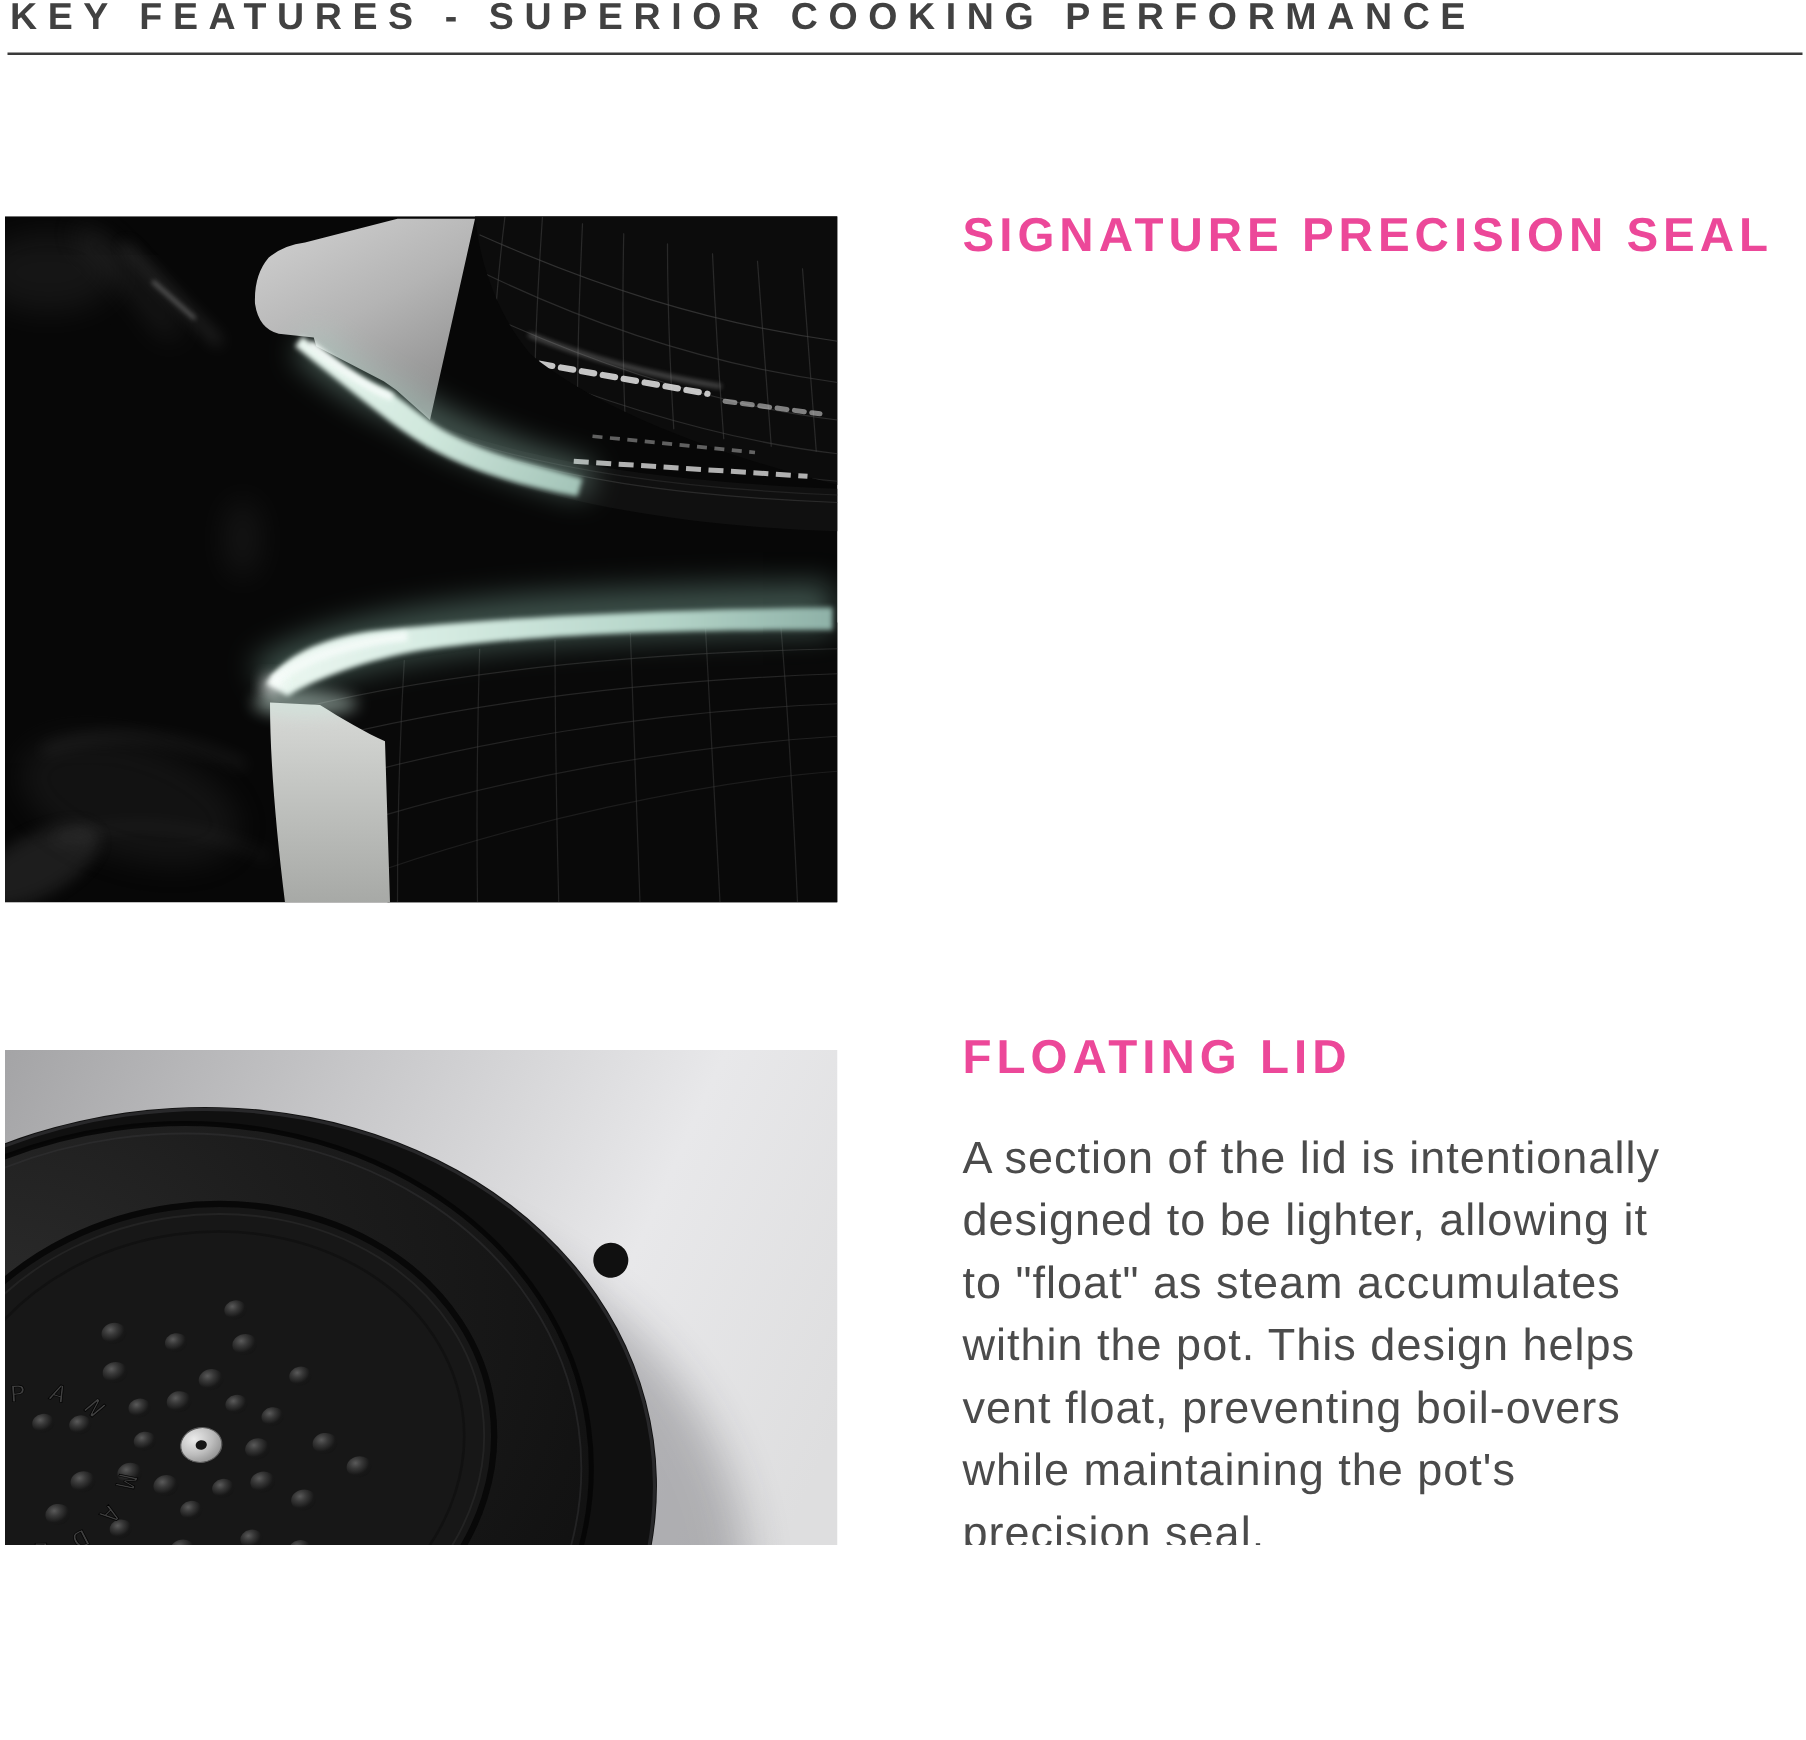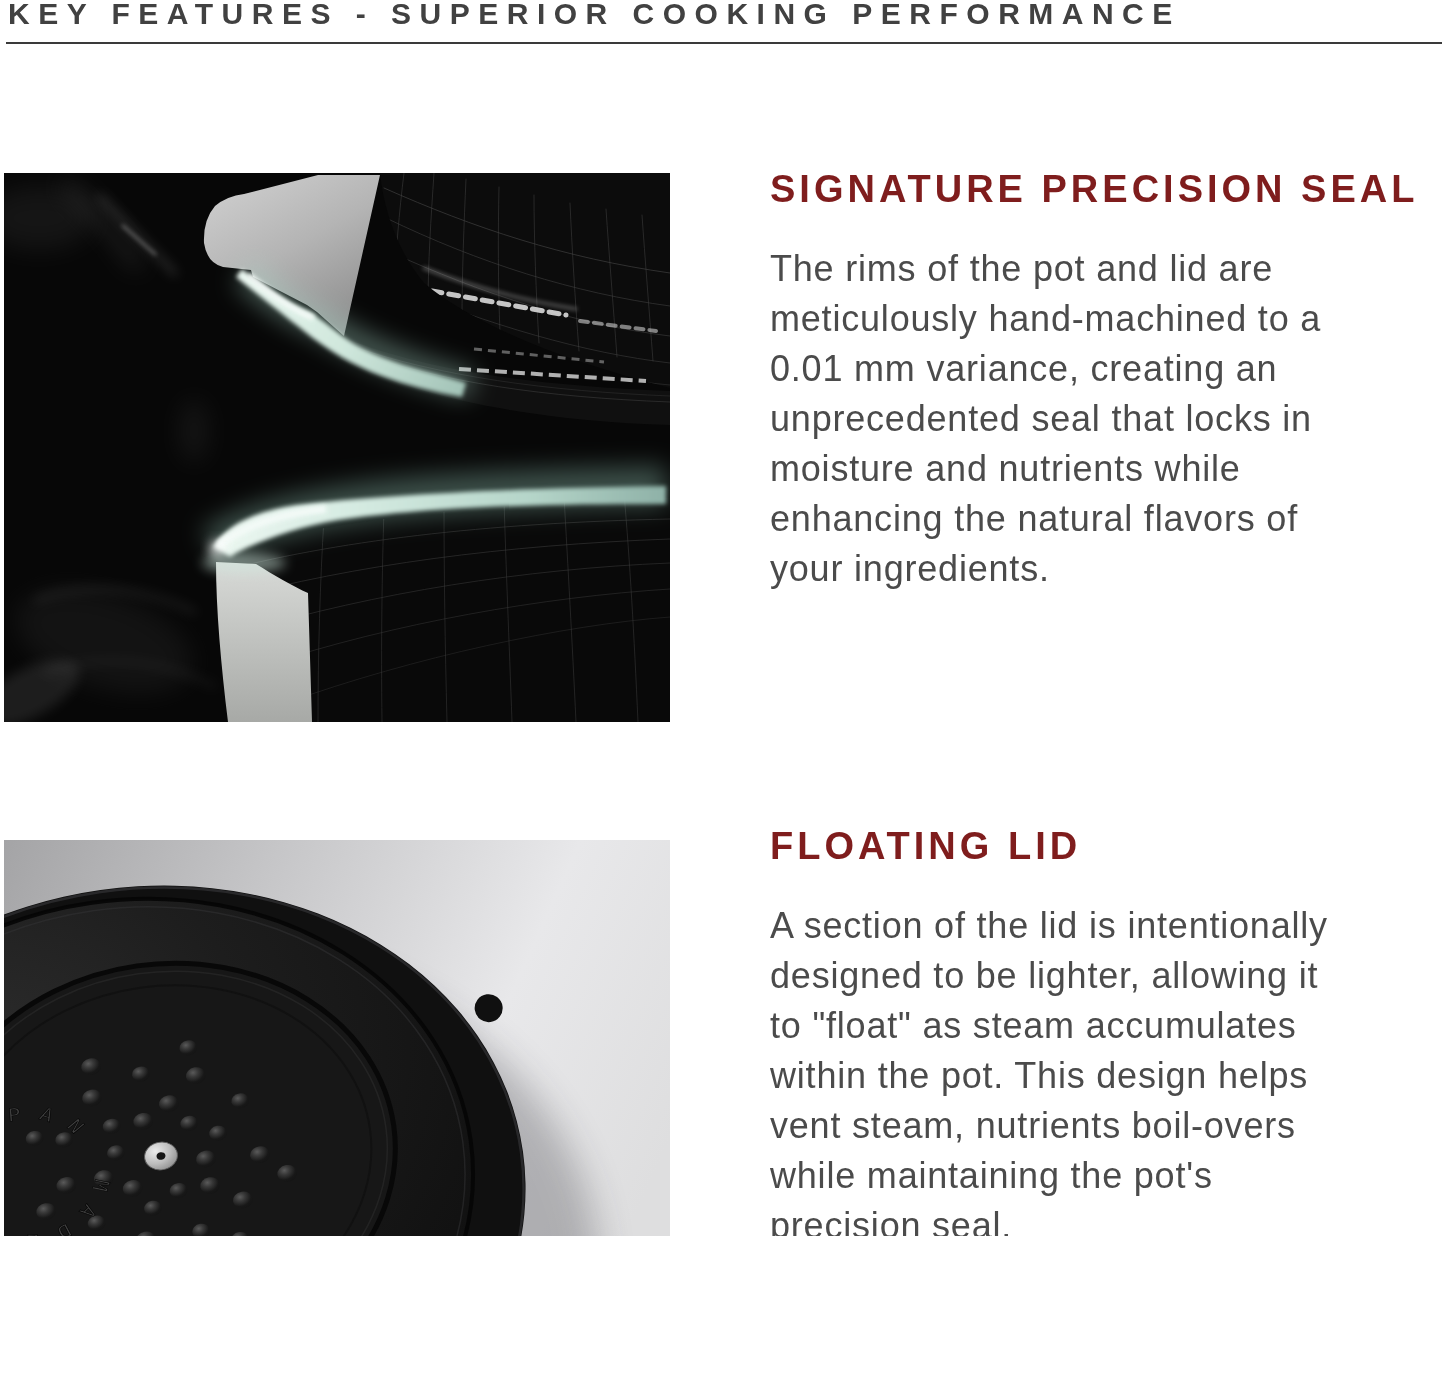--- a/index.html
+++ b/index.html
@@ -8,21 +8,21 @@
   .title{position:absolute;left:8px;top:-6px;margin:0;
          font:700 30px/40px "Liberation Sans",sans-serif;color:#414141;letter-spacing:8.5px;white-space:nowrap;}
   .rule{position:absolute;left:6px;top:42px;width:1436px;height:2px;background:#3a3a3a;}
   figure{margin:0;padding:0;position:absolute;left:4px;width:666px;}
   #fig1{top:173px;height:549px;}
   #fig2{top:840px;height:547px;}
   figure svg{display:block;}
   .copy{position:absolute;left:770px;width:675px;}
   #copy1{top:167px;}
   #copy2{top:824px;}
-  .copy h2{margin:0;font:700 38px/44px "Liberation Sans",sans-serif;color:#7f1d1d;letter-spacing:4px;white-space:nowrap;}
+  .copy h2{margin:0;font:700 38px/44px "Liberation Sans",sans-serif;color:#ec4899;letter-spacing:4px;white-space:nowrap;}
   .copy p{margin:33px 0 0 0;font:400 36px/50px "Liberation Sans",sans-serif;color:#4b4b4b;
           letter-spacing:0.8px;white-space:pre-line;}
 </style>
 </head>
 <body>
 
 <div id="page">
 
   <h1 class="title">KEY FEATURES - SUPERIOR COOKING PERFORMANCE</h1>
   <div class="rule"></div>
@@ -142,27 +142,20 @@
       <g>
         <path d="M240,100 C270,128 300,144 320,152 C360,178 420,200 468,212" stroke="#a8d8c8" stroke-width="28" fill="none" opacity="0.4" filter="url(#b12)"></path>
         <path d="M238,96 C262,116 288,132 306,139 C322,150 334,160 344,167 C362,179 390,190 420,198 C438,203 452,207 462,210 L458,224 C430,219 402,212 378,203 C348,192 322,176 300,158 C278,141 252,120 232,104 Z" fill="url(#mintLid)" filter="url(#b2)"></path>
         <path d="M244,102 C268,122 292,138 310,145" stroke="#f6fcf9" stroke-width="6" fill="none" opacity="0.95" filter="url(#b2)"></path>
       </g>
     </svg>
   </figure>
 
   <div class="copy" id="copy1">
     <h2>SIGNATURE PRECISION SEAL</h2>
-    <p>The rims of the pot and lid are
-meticulously hand-machined to a
-0.01 mm variance, creating an
-unprecedented seal that locks in
-moisture and nutrients while
-enhancing the natural flavors of
-your ingredients.</p>
   </div>
 
   <figure id="fig2">
     <svg width="666" height="547" viewBox="0 0 666 547">
       <defs>
         <filter id="b18" x="-80%" y="-80%" width="260%" height="260%">
             <feGaussianBlur stdDeviation="18"></feGaussianBlur>
           </filter>
         <linearGradient id="bgGrad" x1="0" y1="0" x2="666" y2="300" gradientUnits="userSpaceOnUse">
           <stop offset="0" stop-color="#a4a4a6"></stop>
@@ -251,18 +244,18 @@
       </g>
     </svg>
   </figure>
 
   <div class="copy" id="copy2">
     <h2>FLOATING LID</h2>
     <p>A section of the lid is intentionally
 designed to be lighter, allowing it
 to "float" as steam accumulates
 within the pot. This design helps
-vent steam, nutrients boil-overs
+vent float, preventing boil-overs
 while maintaining the pot's
 precision seal.</p>
   </div>
 
 </div>
 
 </body></html>

